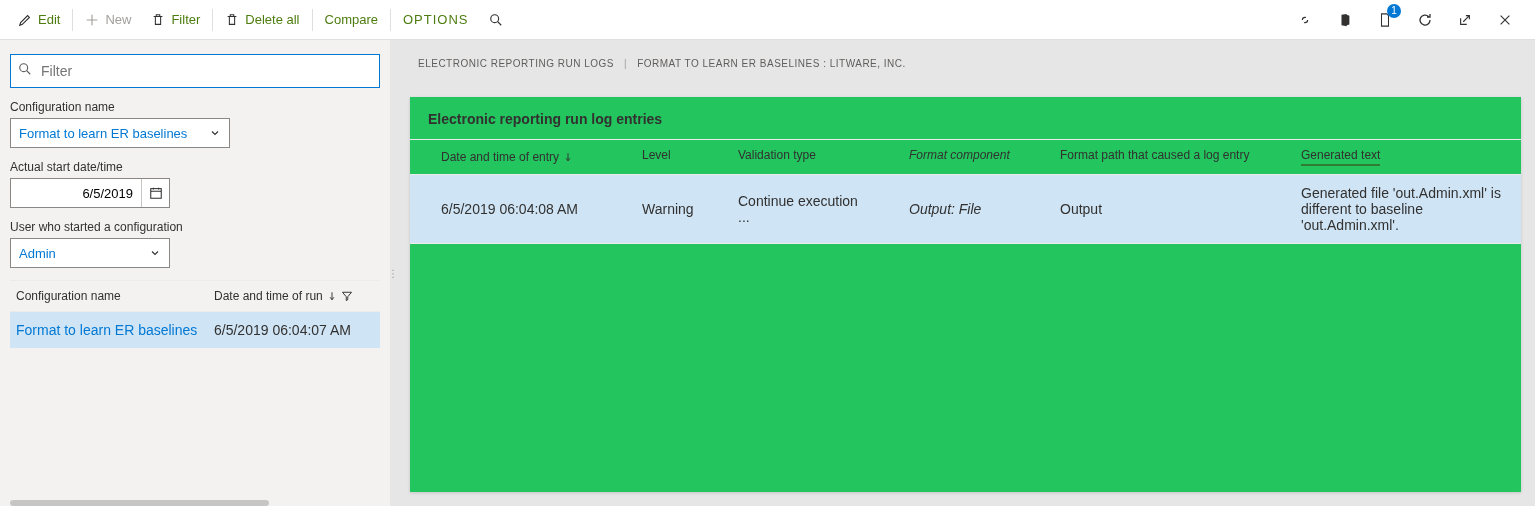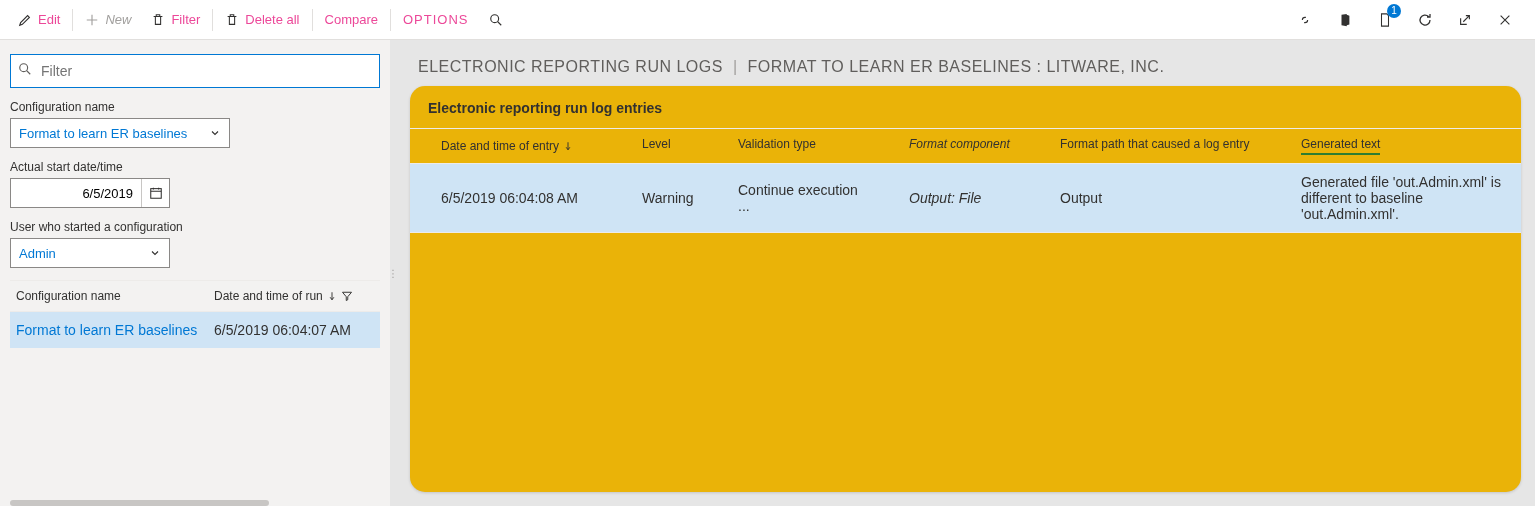--- a/index.html
+++ b/index.html
@@ -7,23 +7,23 @@
 
   
   .toolbar {
     height: 40px; background: #fff; display: flex; align-items: center;
     padding: 0 8px; border-bottom: 1px solid #e1dfdd; justify-content: space-between;
   }
   .toolbar-left { display: flex; align-items: center; height: 100%; }
   .toolbar-right { display: flex; align-items: center; gap: 12px; padding-right: 8px;}
   .tb-btn {
     display: flex; align-items: center; gap: 6px; padding: 0 10px;
-    height: 40px; cursor: pointer; color: #ec4899;
-  }
-  .tb-btn.disabled { color: #a19f9d; cursor: default; font-style: italic; }
+    height: 40px; cursor: pointer; color: #4d7c0f;
+  }
+  .tb-btn.disabled { color: #a19f9d; cursor: default; }
   .tb-sep { width: 1px; height: 22px; background: #e1dfdd; margin: 0 2px; }
   .tb-icon { width: 14px; height: 14px; display:inline-block; }
   .options { letter-spacing: 1px; }
 
   .iconbtn { width: 28px; height: 28px; display:flex; align-items:center; justify-content:center; cursor:pointer; position:relative;}
   .badge { position:absolute; top:-2px; right:-2px; background:#0078d4; color:#fff; font-size:10px; width:14px;height:14px;border-radius:50%; display:flex;align-items:center;justify-content:center;}
 
   
   .main { display: flex; height: calc(506px - 40px); }
   .left {
@@ -58,27 +58,27 @@
   .lefttable .hdr { display:flex; padding: 8px 6px; font-size: 12px; color:#323130; border-bottom:1px solid #edebe9; align-items:center;}
   .lefttable .hdr .col1 { flex: 1; }
   .lefttable .hdr .col2 { width: 160px; display:flex; gap:4px; align-items:center;}
   .lefttable .row { display:flex; padding: 10px 6px; font-size:14px; background:#cfe4f5; }
   .lefttable .row .col1 { flex:1; color:#0078d4; cursor:pointer;}
   .lefttable .row .col2 { width:160px; }
   .left-scroll { height:6px; background:#c8c6c4; width:70%; margin-top:auto; border-radius:3px;}
 
   
   .breadcrumb {
-    padding: 18px 22px 10px 22px; font-size: 16px; color:#605e5c;
+    padding: 18px 22px 28px 22px; font-size: 10px; color:#605e5c;
     letter-spacing: .5px; display:flex; align-items:center; gap:10px;
   }
   .breadcrumb .sep { color:#a19f9d; }
   .panel {
-    margin: 0 14px 14px 14px; background:#eab308; flex:1;
-    box-shadow: 0 1px 3px rgba(0,0,0,.15); display:flex; flex-direction:column;border-radius:15px;
+    margin: 0 14px 14px 14px; background:#22c55e; flex:1;
+    box-shadow: 0 1px 3px rgba(0,0,0,.15); display:flex; flex-direction:column;
   }
   .panel-title { font-weight:600; padding: 14px 18px 12px 18px; font-size:14px; }
   .grid-hdr {
     display:flex; border-top:1px solid #edebe9; border-bottom:1px solid #edebe9;
     padding: 8px 0; font-size:12px; color:#323130;
   }
   .grid-hdr > div, .grid-row > div { padding: 0 10px; margin-left: 21px; }
   .c-date { width: 180px; display:flex; gap:4px; align-items:center;}
   .c-level { width: 75px; }
   .c-valtype { width: 150px; }

